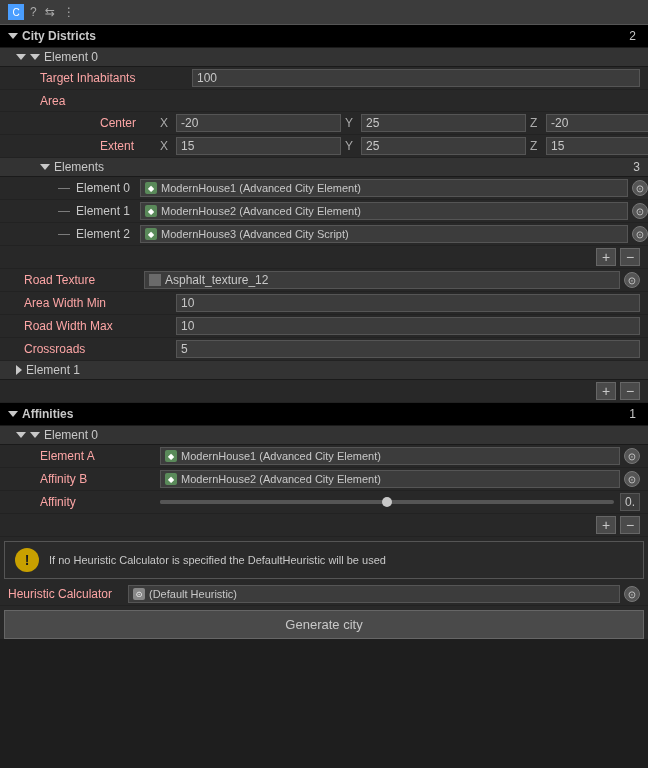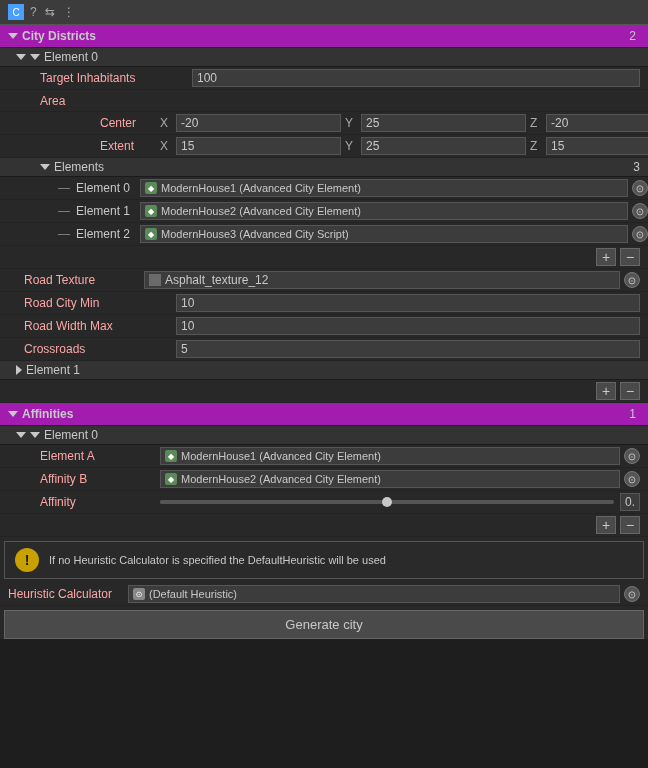--- a/index.html
+++ b/index.html
@@ -30,21 +30,21 @@
     .title-bar-title { flex: 1; color: #c8c8c8; }
     .title-bar-actions { display: flex; gap: 8px; color: #aaa; }
 
     
     .content { background: #282828; }
 
     
     .section-header {
       display: flex;
       align-items: center;
-      background: #a21caf;
+      background: #000000;
       padding: 4px 8px;
       border-bottom: 1px solid #1a1a1a;
       cursor: pointer;
     }
     .section-header .label { flex: 1; font-weight: bold; color: #c8c8c8; }
     .section-header .badge {
       background: transparent;
       color: #c8c8c8;
       padding: 0 4px;
     }
@@ -361,21 +361,21 @@
   <div class="row indent1">
     <span class="row-label">Road Texture</span>
     <div class="texture-ref">
       <div class="texture-icon"></div>
       <span>Asphalt_texture_12</span>
     </div>
     <div class="circle-btn" style="margin-left:4px;">⊙</div>
   </div>
 
   <div class="row indent1">
-    <span class="row-label">Road City Min</span>
+    <span class="row-label">Area Width Min</span>
     <div class="row-value">
       <input class="field" type="text" value="10" style="">
     </div>
   </div>
 
   <div class="row indent1">
     <span class="row-label">Road Width Max</span>
     <div class="row-value">
       <input class="field" type="text" value="10" style="">
     </div>

